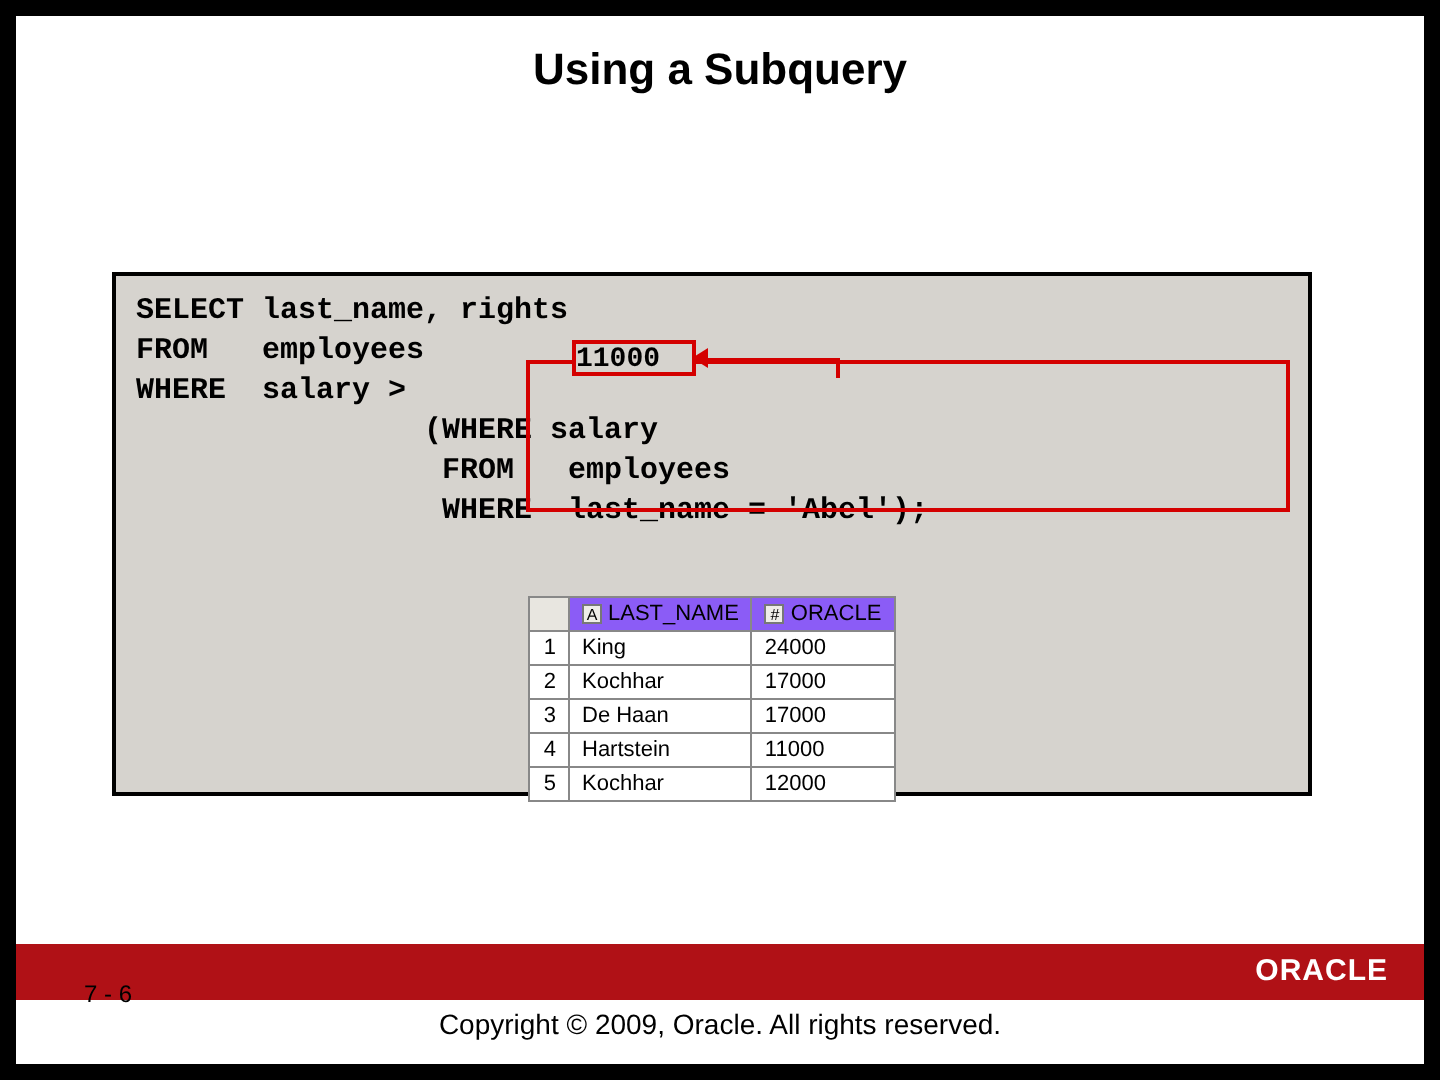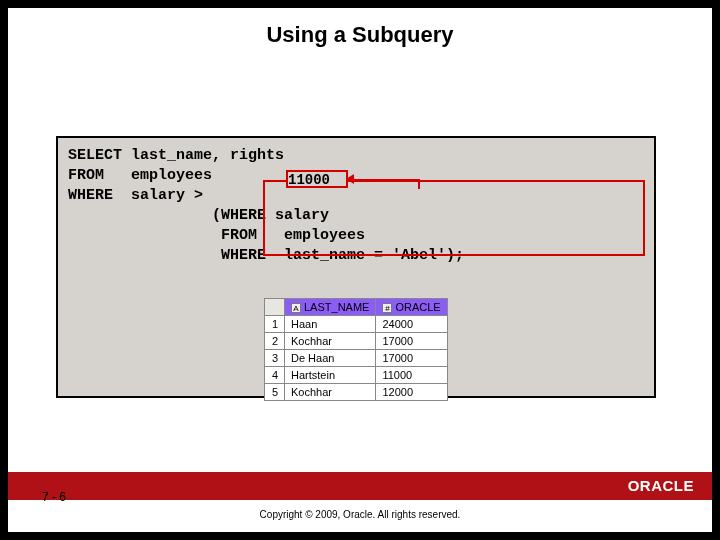--- a/index.html
+++ b/index.html
@@ -152,21 +152,21 @@
     left: 34px;
     bottom: 28px;
     font-size: 12px;
     color: #000;
   }
   .copyright {
     position: absolute;
     left: 0; right: 0;
     bottom: 12px;
     text-align: center;
-    font-size: 10px;
+    font-size: 14px;
     color: #000;
   }
 </style>
 </head>
 <body>
 
 <div class="slide">
 
   <div class="title">Using a Subquery</div>
 
@@ -185,21 +185,21 @@
 
   <table class="result-grid">
     <tbody>
         <tr>
       <th class="rownum-h"></th>
       <th><span class="hicon">A</span><span>LAST_NAME</span></th>
       <th><span class="hicon">#</span><span>ORACLE</span></th>
     </tr>
     <tr>
       <td class="rownum">1</td>
-      <td>Haan</td>
+      <td>King</td>
       <td>24000</td>
     </tr>
     <tr>
       <td class="rownum">2</td>
       <td>Kochhar</td>
       <td>17000</td>
     </tr>
     <tr>
       <td class="rownum">3</td>
       <td>De Haan</td>

